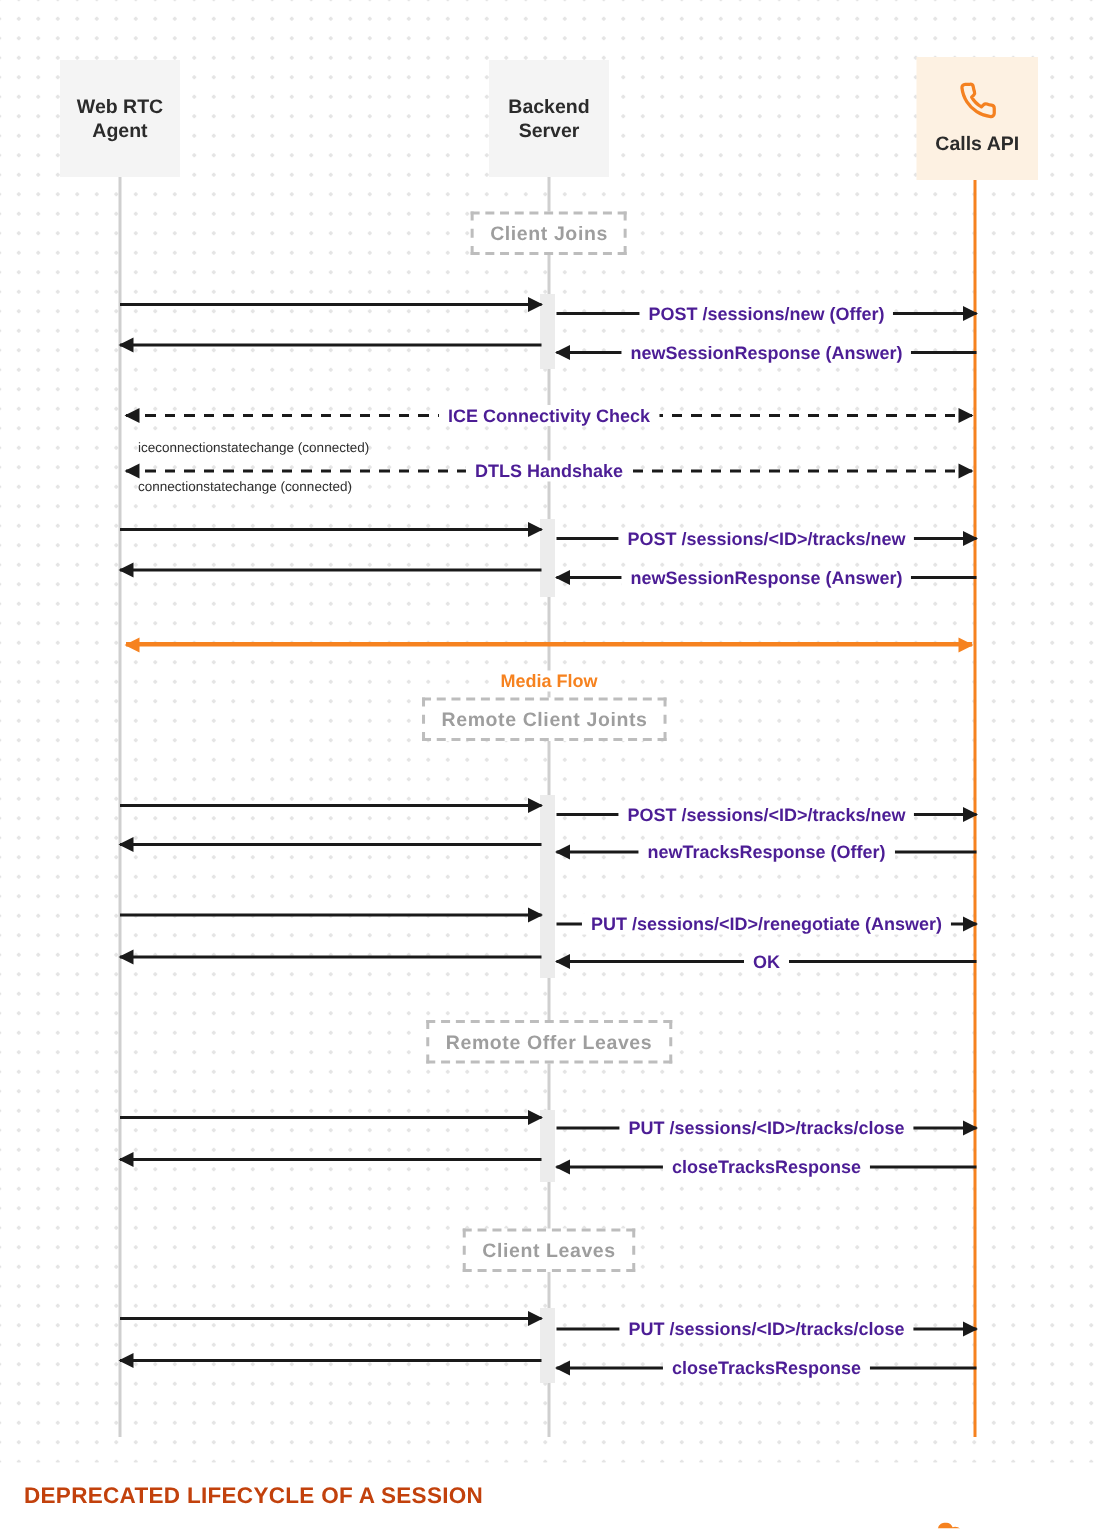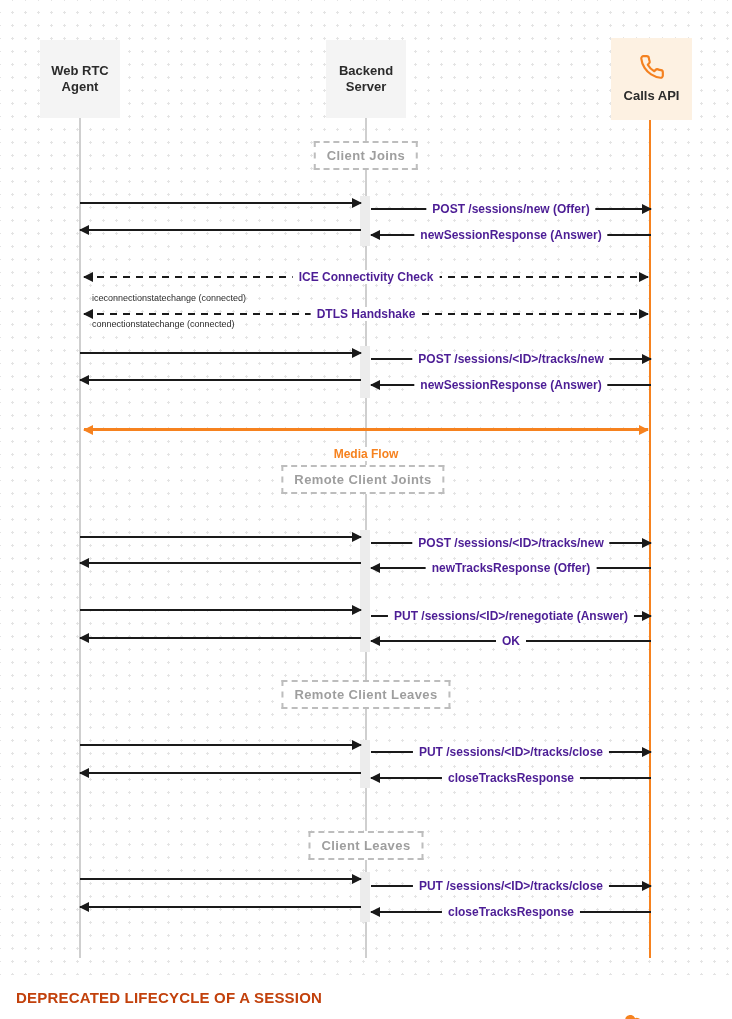--- a/index.html
+++ b/index.html
@@ -161,38 +161,38 @@
     <span class="msg-label">PUT /sessions/&lt;ID&gt;/renegotiate (Answer)</span>
   </div>
   <div class="msg" style="left:80px; top:637px; width:281px;">
     <span class="head l"></span>
   </div>
   <div class="msg" style="left:371px; top:640px; width:280px;">
     <span class="head l"></span>
     <span class="msg-label">OK</span>
   </div>
 
-  <div class="phase" style="left:366px; top:680px;">Remote Client Leaves</div>
+  <div class="phase" style="left:366px; top:680px;">Remote Offer Leaves</div>
 
   <div class="msg" style="left:80px; top:744px; width:281px;">
     <span class="head r"></span>
   </div>
   <div class="msg" style="left:371px; top:751px; width:280px;">
     <span class="head r"></span>
     <span class="msg-label">PUT /sessions/&lt;ID&gt;/tracks/close</span>
   </div>
   <div class="msg" style="left:80px; top:772px; width:281px;">
     <span class="head l"></span>
   </div>
   <div class="msg" style="left:371px; top:777px; width:280px;">
     <span class="head l"></span>
     <span class="msg-label">closeTracksResponse</span>
   </div>
 
-  <div class="phase" style="left:366px; top:819px;margin-top:12px;">Client Leaves</div>
+  <div class="phase" style="left:366px; top:819px;">Client Leaves</div>
 
   <div class="msg" style="left:80px; top:878px; width:281px;">
     <span class="head r"></span>
   </div>
   <div class="msg" style="left:371px; top:885px; width:280px;">
     <span class="head r"></span>
     <span class="msg-label">PUT /sessions/&lt;ID&gt;/tracks/close</span>
   </div>
   <div class="msg" style="left:80px; top:906px; width:281px;">
     <span class="head l"></span>

